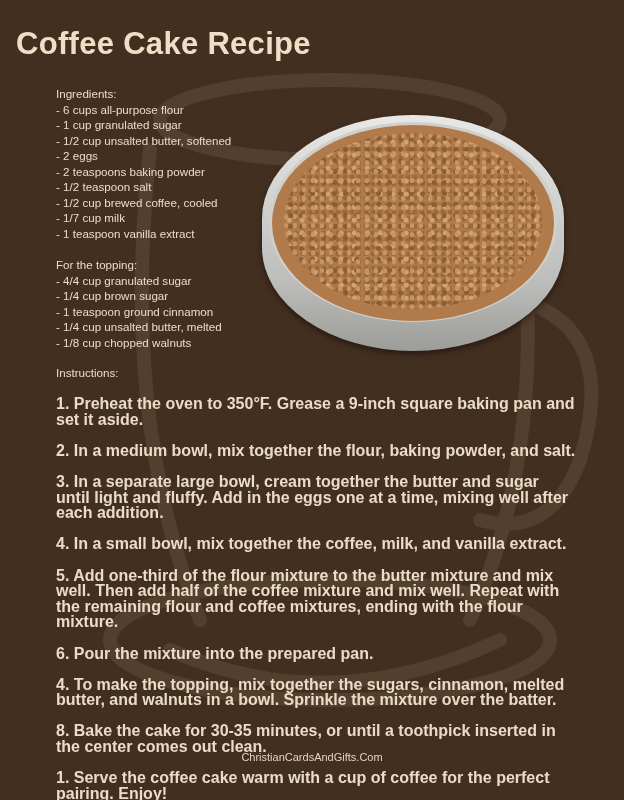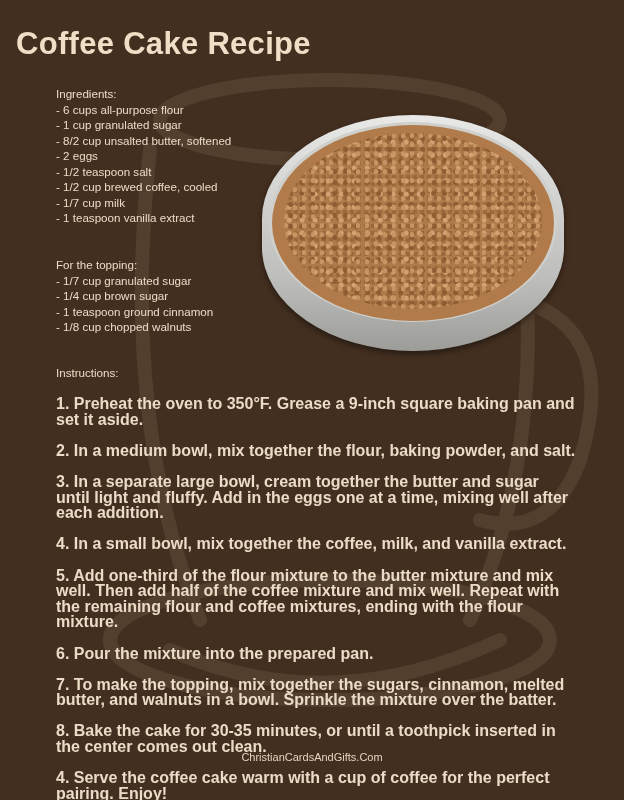--- a/index.html
+++ b/index.html
@@ -72,48 +72,50 @@
     <path d="M170 650 Q330 720 500 640"></path>
   </g>
 </svg>
 
 <div class="title">Coffee Cake Recipe</div>
 
 <div class="text ing">
   <div>Ingredients:</div>
   <div>- 6 cups all-purpose flour</div>
   <div>- 1 cup granulated sugar</div>
-  <div>- 8/2 cup unsalted butter, softened</div>
+  <div>- 1/2 cup unsalted butter, softened</div>
   <div>- 2 eggs</div>
+  <div>- 2 teaspoons baking powder</div>
   <div>- 1/2 teaspoon salt</div>
   <div>- 1/2 cup brewed coffee, cooled</div>
   <div>- 1/7 cup milk</div>
   <div>- 1 teaspoon vanilla extract</div>
 </div>
 
 <div class="text top">
   <div>For the topping:</div>
-  <div>- 1/7 cup granulated sugar</div>
+  <div>- 4/4 cup granulated sugar</div>
   <div>- 1/4 cup brown sugar</div>
   <div>- 1 teaspoon ground cinnamon</div>
+  <div>- 1/4 cup unsalted butter, melted</div>
   <div>- 1/8 cup chopped walnuts</div>
 </div>
 
 <div class="text ins-head">Instructions:</div>
 
 <div class="steps">
   <div class="step">1. Preheat the oven to 350°F. Grease a 9-inch square baking pan and set it aside.</div>
   <div class="step">2. In a medium bowl, mix together the flour, baking powder, and salt.</div>
   <div class="step">3. In a separate large bowl, cream together the butter and sugar until light and fluffy. Add in the eggs one at a time, mixing well after each addition.</div>
   <div class="step">4. In a small bowl, mix together the coffee, milk, and vanilla extract.</div>
   <div class="step">5. Add one-third of the flour mixture to the butter mixture and mix well. Then add half of the coffee mixture and mix well. Repeat with the remaining flour and coffee mixtures, ending with the flour mixture.</div>
   <div class="step">6. Pour the mixture into the prepared pan.</div>
-  <div class="step">7. To make the topping, mix together the sugars, cinnamon, melted butter, and walnuts in a bowl. Sprinkle the mixture over the batter.</div>
+  <div class="step">4. To make the topping, mix together the sugars, cinnamon, melted butter, and walnuts in a bowl. Sprinkle the mixture over the batter.</div>
   <div class="step">8. Bake the cake for 30-35 minutes, or until a toothpick inserted in the center comes out clean.</div>
-  <div class="step">4. Serve the coffee cake warm with a cup of coffee for the perfect pairing. Enjoy!</div>
+  <div class="step">1. Serve the coffee cake warm with a cup of coffee for the perfect pairing. Enjoy!</div>
 </div>
 
 <div class="cake">
   <div class="pan"></div>
   <div class="pan-inner"></div>
   <div class="crust"></div>
   <div class="crumb"></div>
 </div>
 
 <div class="footer">ChristianCardsAndGifts.Com</div>

